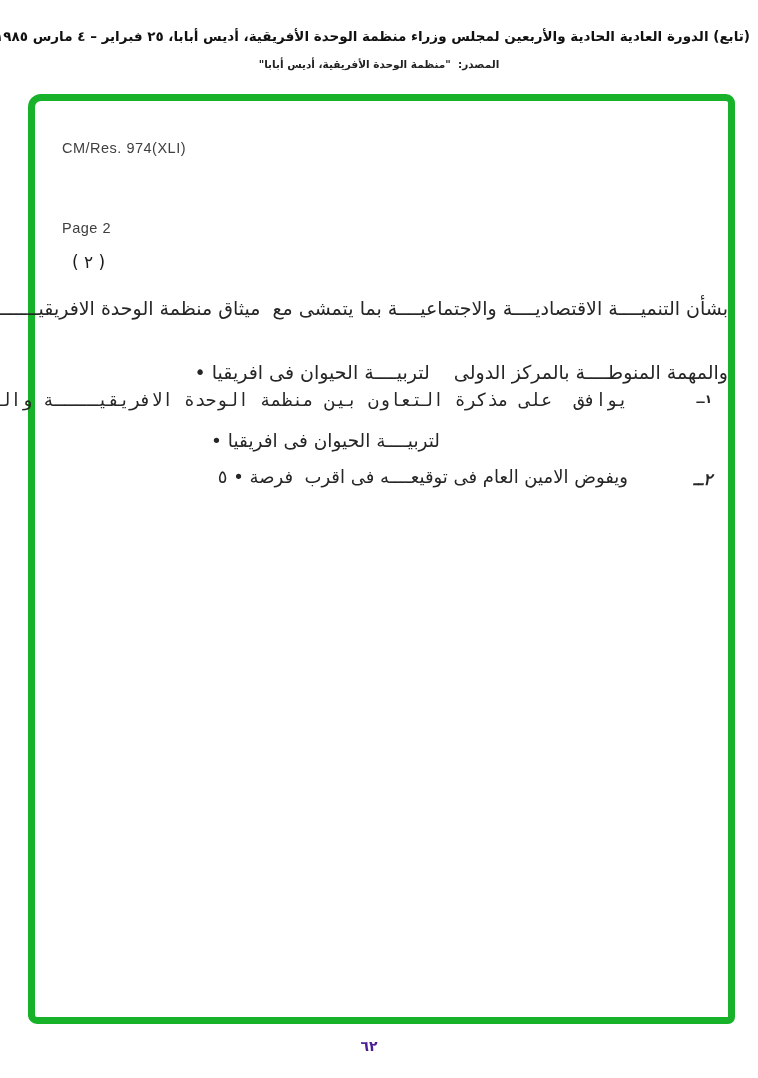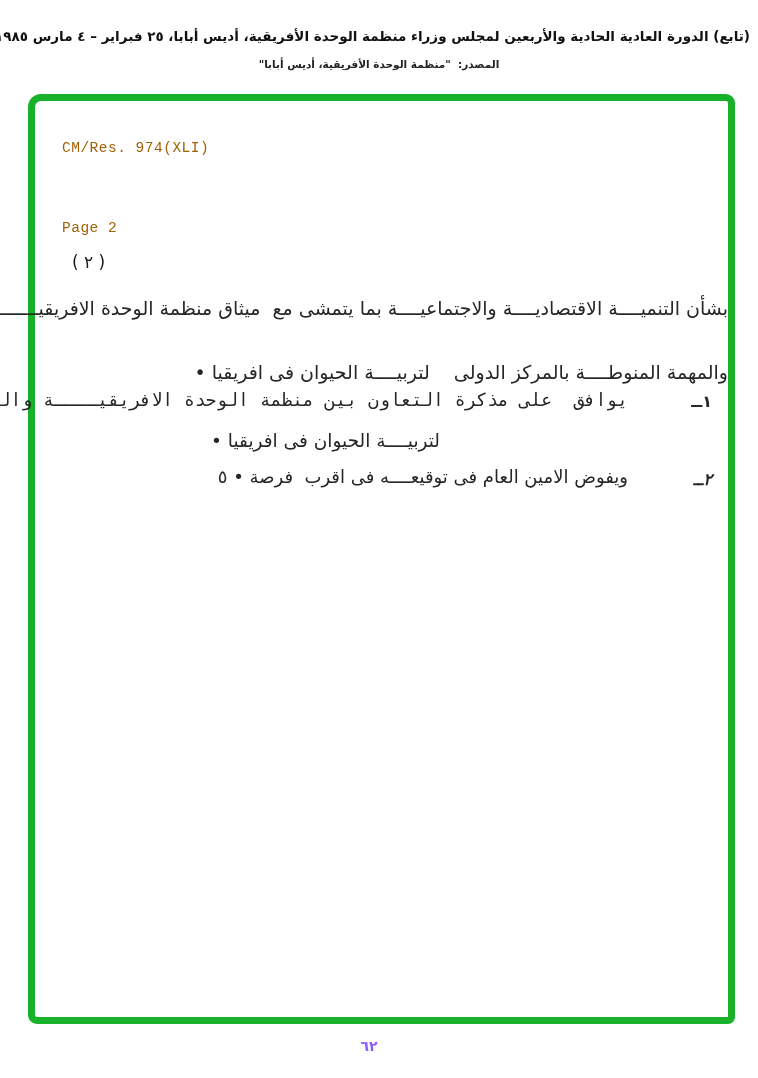--- a/index.html
+++ b/index.html
@@ -26,43 +26,43 @@
   }
   .green-box {
     position:absolute; left:28px; top:94px;
     width:707px; height:930px;
     border:7px solid var(--border-green, #18b22a);
     border-radius:13px 9px 7px 9px;
     background:transparent;
   }
   .typewriter {
     position:absolute; left:62px;
-    font-family:Liberation Mono, monospace;
+    font-family:Liberation Sans, sans-serif;
     font-size:14.5px; letter-spacing:0.5px;
-    color:#a16207; direction:ltr;
+    color:#404040; direction:ltr;
     white-space:pre;
   }
   .ref   { top:140px; }
   .plbl  { top:172px;margin-top:48px; }
   .ar {
     position:absolute; direction:rtl;
     white-space:pre; color:#262626;
   }
   .section-num { left:72px; top:252px; font-size:17px; color:#1b1b1b; }
   .pre1  { top:297px; right:30px; font-size:19px; }
   .pre2  { top:337px; right:30px; font-size:19px;margin-top:24px; }
-  .i1num { top:392px; right:46px; font-size:16px; font-weight:bold; }
+  .i1num { top:392px; right:46px; font-size:12px; font-weight:bold; }
   .i1l1  { top:389px; right:130px; font-size:18px;font-family:Liberation Mono, monospace; }
   .i1l2  { top:430px; right:318px; font-size:18.5px;text-align:center; }
   .i2num { top:470px; right:46px; font-size:16.5px; font-weight:bold;font-style:italic; }
   .i2l1  { top:466px; right:130px; font-size:18px;margin-left:23px; }
   .footer-num {
     position:absolute; top:1038px; left:0; right:20px;
     text-align:center; direction:rtl;
-    font-size:14px; font-weight:bold; color:#8b5cf6;
+    font-size:14px; font-weight:bold; color:#4c1d95;
     letter-spacing:9px;
   }
 </style>
 </head>
 <body>
 
 <div class="page">
 
   <div class="hdr1">(تابع)  الدورة العادية الحادية والأربعين لمجلس وزراء منظمة الوحدة الأفريقية، أديس أبابا، ٢٥ فبراير – ٤ مارس ١٩٨٥</div>
 

